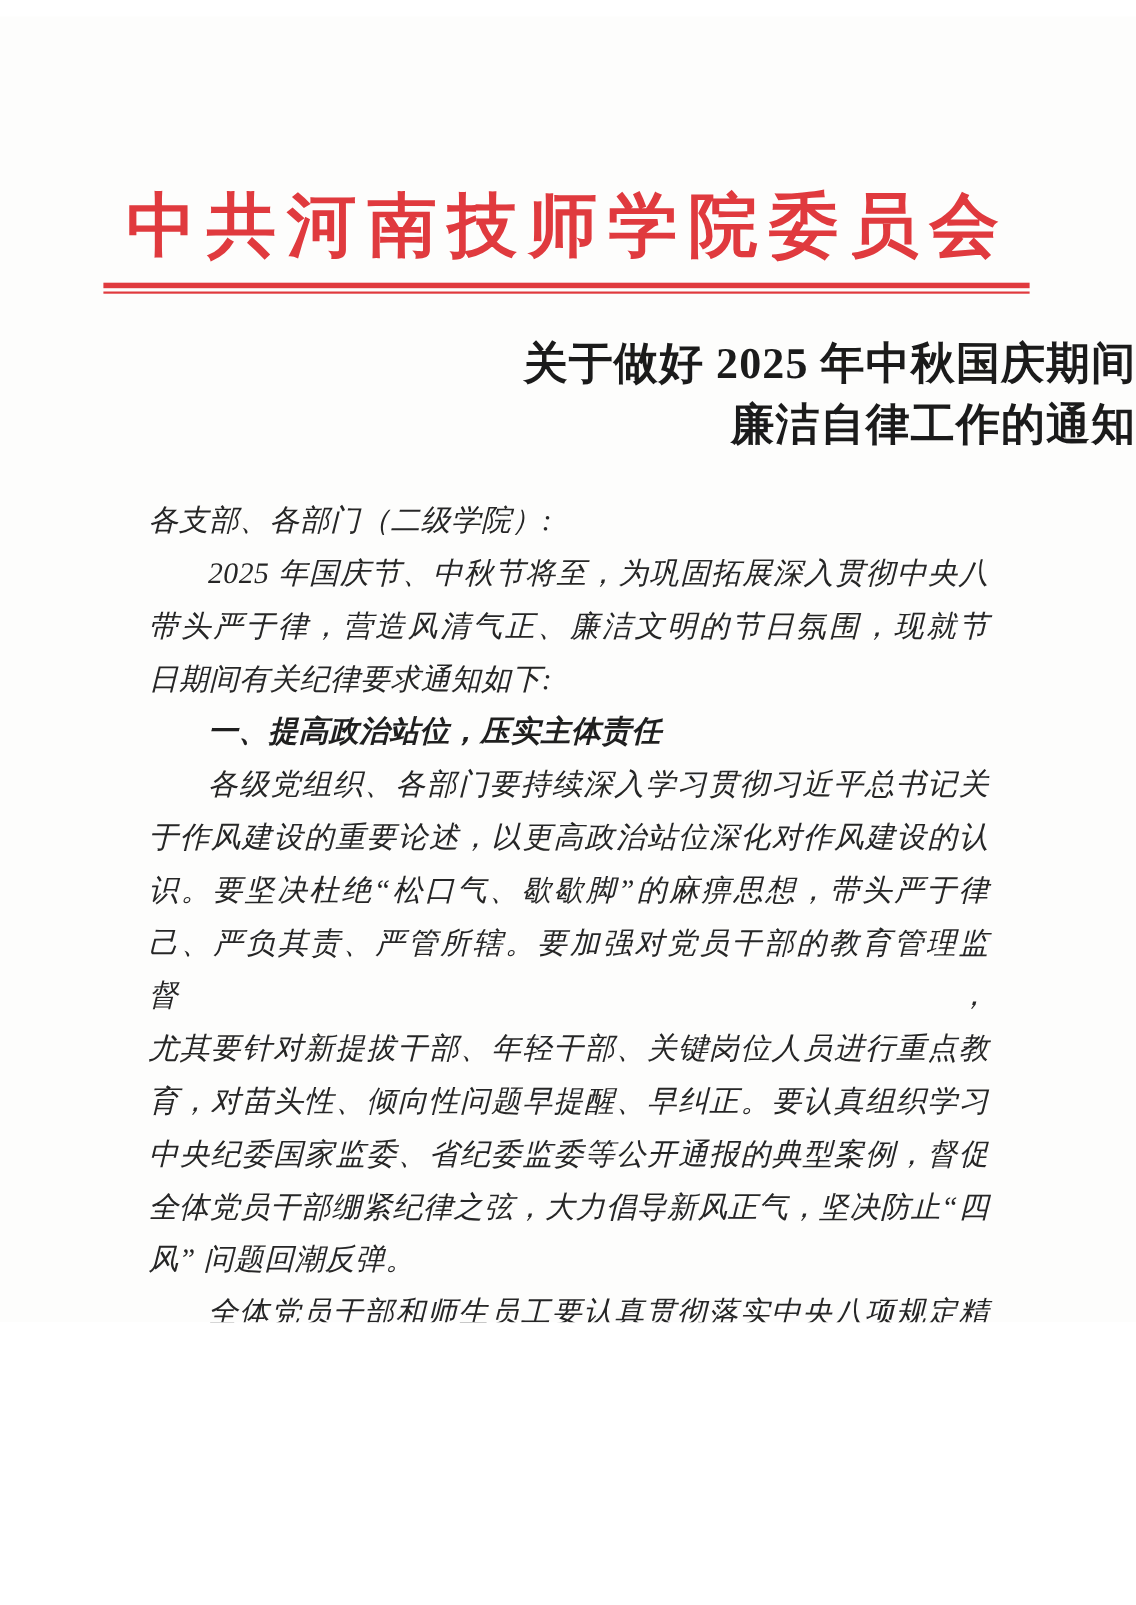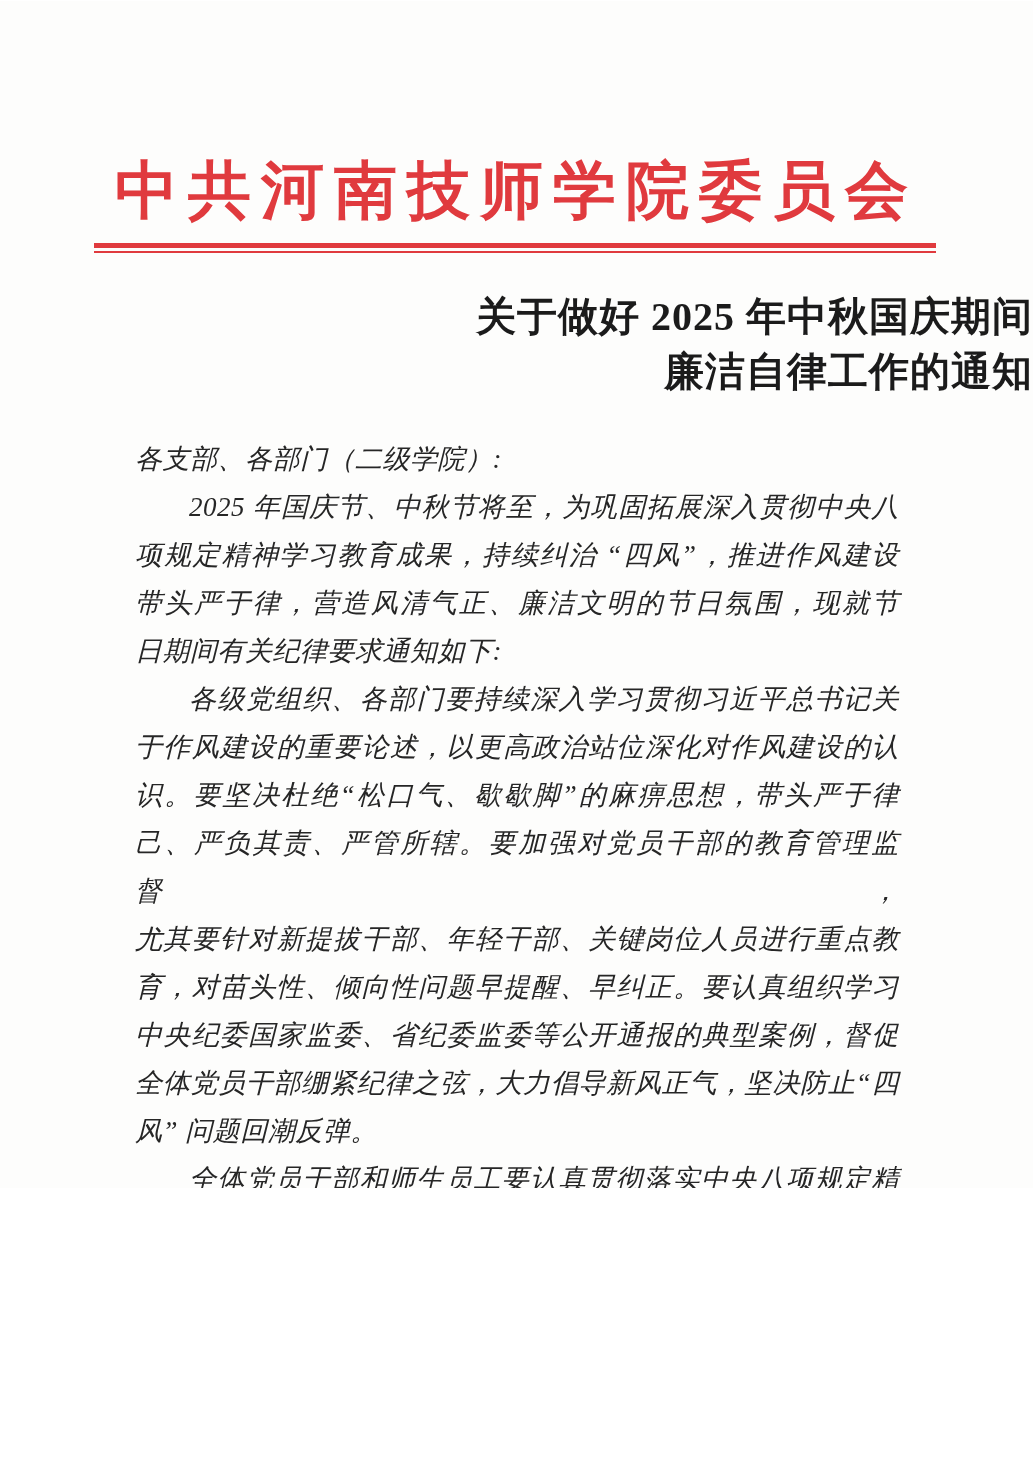--- a/index.html
+++ b/index.html
@@ -1,21 +1,21 @@
 <!DOCTYPE html>
 <html style="--accent: #e03a3e;"><head>
 <meta charset="utf-8">
 <style>
   * { margin: 0; padding: 0; box-sizing: border-box; }
   html, body { background: #ffffff; }
   .page {
     position: relative;
     width: 1033px;
     height: 1187px;
-    margin: 1px auto;
+    margin: 15px auto;
     background: #fdfdfc;
     overflow: hidden;
     font-family: "Liberation Serif", "DejaVu Serif", serif;
   }
   .org-name {
     position: absolute;
     top: 148px;
     left: 0;
     width: 100%;
     text-align: center;
@@ -81,23 +81,23 @@
 
   <div class="doc-title">
     <div>关于做好 2025 年中秋国庆期间</div>
     <div>廉洁自律工作的通知</div>
   </div>
 
   <div class="body-block">
     <div class="line">各支部、各部门（二级学院）:</div>
     <div id="lines">
         <div class="line body indent justify">2025 年国庆节、中秋节将至，为巩固拓展深入贯彻中央八</div>
-        <div class="line body justify">项规定精神学习教育成果，持续纠治 “四风”，推进作风建设</div>
         <div class="line body justify">带头严于律，营造风清气正、廉洁文明的节日氛围，现就节</div>
         <div class="line body">日期间有关纪律要求通知如下:</div>
+        <div class="line heading indent">一、提高政治站位，压实主体责任</div>
         <div class="line body indent justify">各级党组织、各部门要持续深入学习贯彻习近平总书记关</div>
         <div class="line body justify">于作风建设的重要论述，以更高政治站位深化对作风建设的认</div>
         <div class="line body justify">识。要坚决杜绝“松口气、歇歇脚”的麻痹思想，带头严于律</div>
         <div class="line body justify">己、严负其责、严管所辖。要加强对党员干部的教育管理监督，</div>
         <div class="line body justify">尤其要针对新提拔干部、年轻干部、关键岗位人员进行重点教</div>
         <div class="line body justify">育，对苗头性、倾向性问题早提醒、早纠正。要认真组织学习</div>
         <div class="line body justify">中央纪委国家监委、省纪委监委等公开通报的典型案例，督促</div>
         <div class="line body justify">全体党员干部绷紧纪律之弦，大力倡导新风正气，坚决防止“四</div>
         <div class="line body">风” 问题回潮反弹。</div>
         <div class="line body indent justify">全体党员干部和师生员工要认真贯彻落实中央八项规定精</div>

